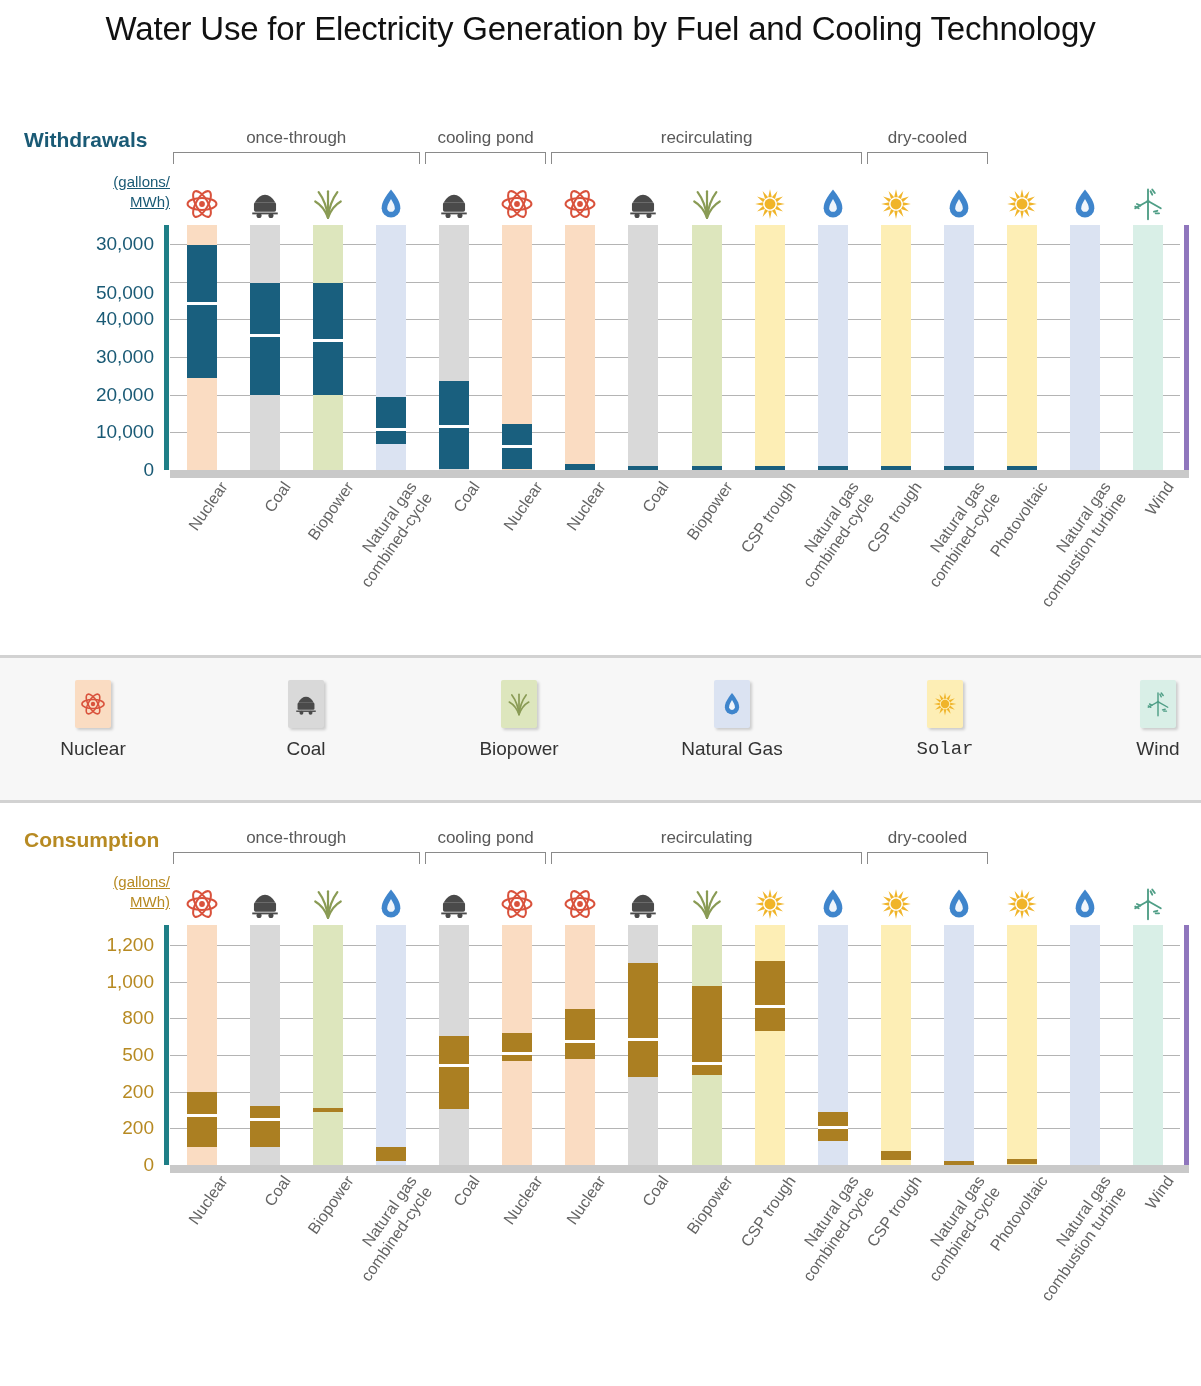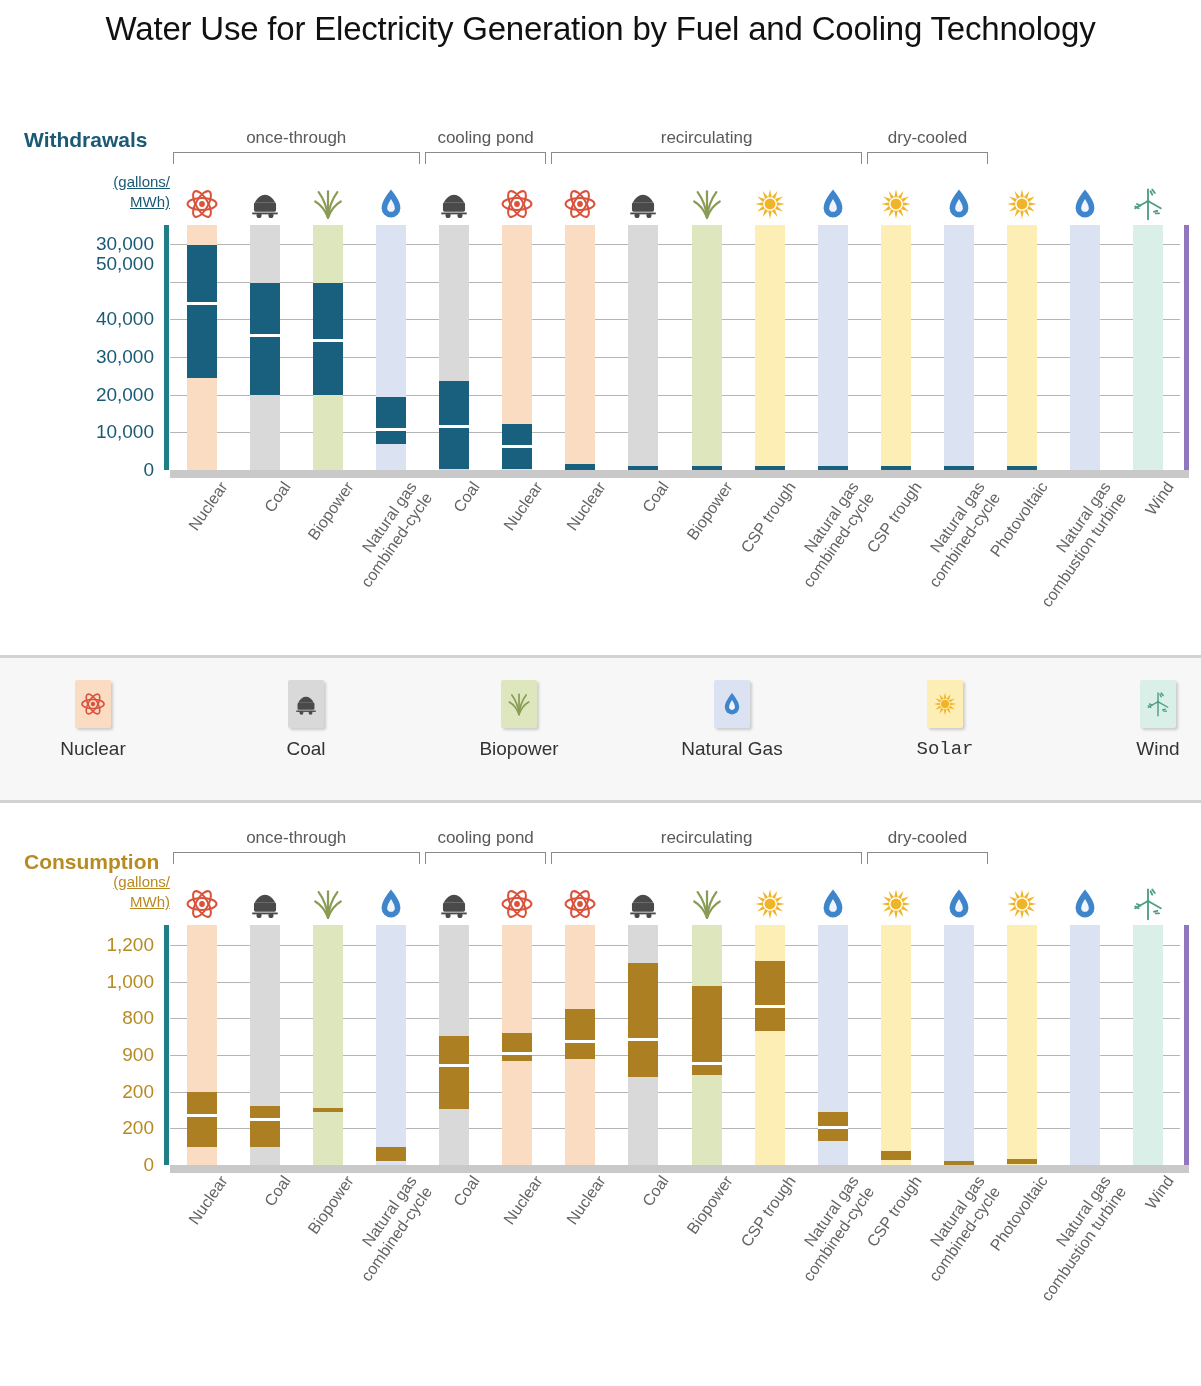--- a/index.html
+++ b/index.html
@@ -15,21 +15,21 @@
 
   
   .panel{position:absolute;left:0;width:1201px;}
   #panel-withdrawals{top:110px;height:545px;}
   #panel-consumption{top:810px;height:570px;}
 
   .section-title{
     position:absolute;left:24px;font-size:21px;font-weight:bold;white-space:nowrap;
   }
   #title-withdrawals{top:18px;color:#1a5a75;}
-  #title-consumption{top:18px;color:#b78a22;margin-top:22px;}
+  #title-consumption{top:18px;color:#b78a22;}
 
   .unit-label{
     position:absolute;width:100px;text-align:right;font-size:15px;line-height:20px;text-decoration:underline;
   }
   #unit-withdrawals{left:70px;top:62px;color:#1a5a75;}
   #unit-consumption{left:70px;top:62px;color:#b78a22;}
 
   
   .grp{position:absolute;}
   .grp .glabel{
@@ -127,21 +127,21 @@
         <div class="ytick" style="top: 245px;">0</div>
         <div class="gridline" style="top: 207.308px;"></div>
         <div class="ytick" style="top: 207.308px;">10,000</div>
         <div class="gridline" style="top: 169.615px;"></div>
         <div class="ytick" style="top: 169.615px;">20,000</div>
         <div class="gridline" style="top: 131.923px;"></div>
         <div class="ytick" style="top: 131.923px;">30,000</div>
         <div class="gridline" style="top: 94.2308px;"></div>
         <div class="ytick" style="top: 94.2308px;">40,000</div>
         <div class="gridline" style="top: 56.5385px;"></div>
-        <div class="ytick" style="top: 39px;">50,000</div>
+        <div class="ytick" style="top: 68px;">50,000</div>
         <div class="gridline" style="top: 18.8462px;"></div>
         <div class="ytick" style="top: 18.8462px;">30,000</div>
         <div class="colband" style="left: 16.5625px; width: 30px; background: rgb(250, 220, 194);">
           <div class="icon-slot">
             <svg width="34" height="34" viewBox="0 0 40 40">
       <g fill="none" stroke="#d9523c" stroke-width="2.4">
         <ellipse cx="20" cy="20" rx="17" ry="7"></ellipse>
         <ellipse cx="20" cy="20" rx="17" ry="7" transform="rotate(60 20 20)"></ellipse>
         <ellipse cx="20" cy="20" rx="17" ry="7" transform="rotate(120 20 20)"></ellipse>
       </g>
@@ -513,21 +513,21 @@
     <div class="raxis-line"></div>
     <div class="baseline"></div>
     <div class="plot-inner" id="inner-c">
         <div class="gridline" style="top: 240px; background: transparent;"></div>
         <div class="ytick" style="top: 240px;">0</div>
         <div class="gridline" style="top: 203.359px;"></div>
         <div class="ytick" style="top: 203.359px;">200</div>
         <div class="gridline" style="top: 166.718px;"></div>
         <div class="ytick" style="top: 166.718px;">200</div>
         <div class="gridline" style="top: 130.076px;"></div>
-        <div class="ytick" style="top: 130.076px;">900</div>
+        <div class="ytick" style="top: 130.076px;">500</div>
         <div class="gridline" style="top: 93.4351px;"></div>
         <div class="ytick" style="top: 93.4351px;">800</div>
         <div class="gridline" style="top: 56.7939px;"></div>
         <div class="ytick" style="top: 56.7939px;">1,000</div>
         <div class="gridline" style="top: 20.1527px;"></div>
         <div class="ytick" style="top: 20.1527px;">1,200</div>
         <div class="colband" style="left: 16.5625px; width: 30px; background: rgb(250, 220, 194);">
           <div class="icon-slot">
             <svg width="34" height="34" viewBox="0 0 40 40">
       <g fill="none" stroke="#d9523c" stroke-width="2.4">

